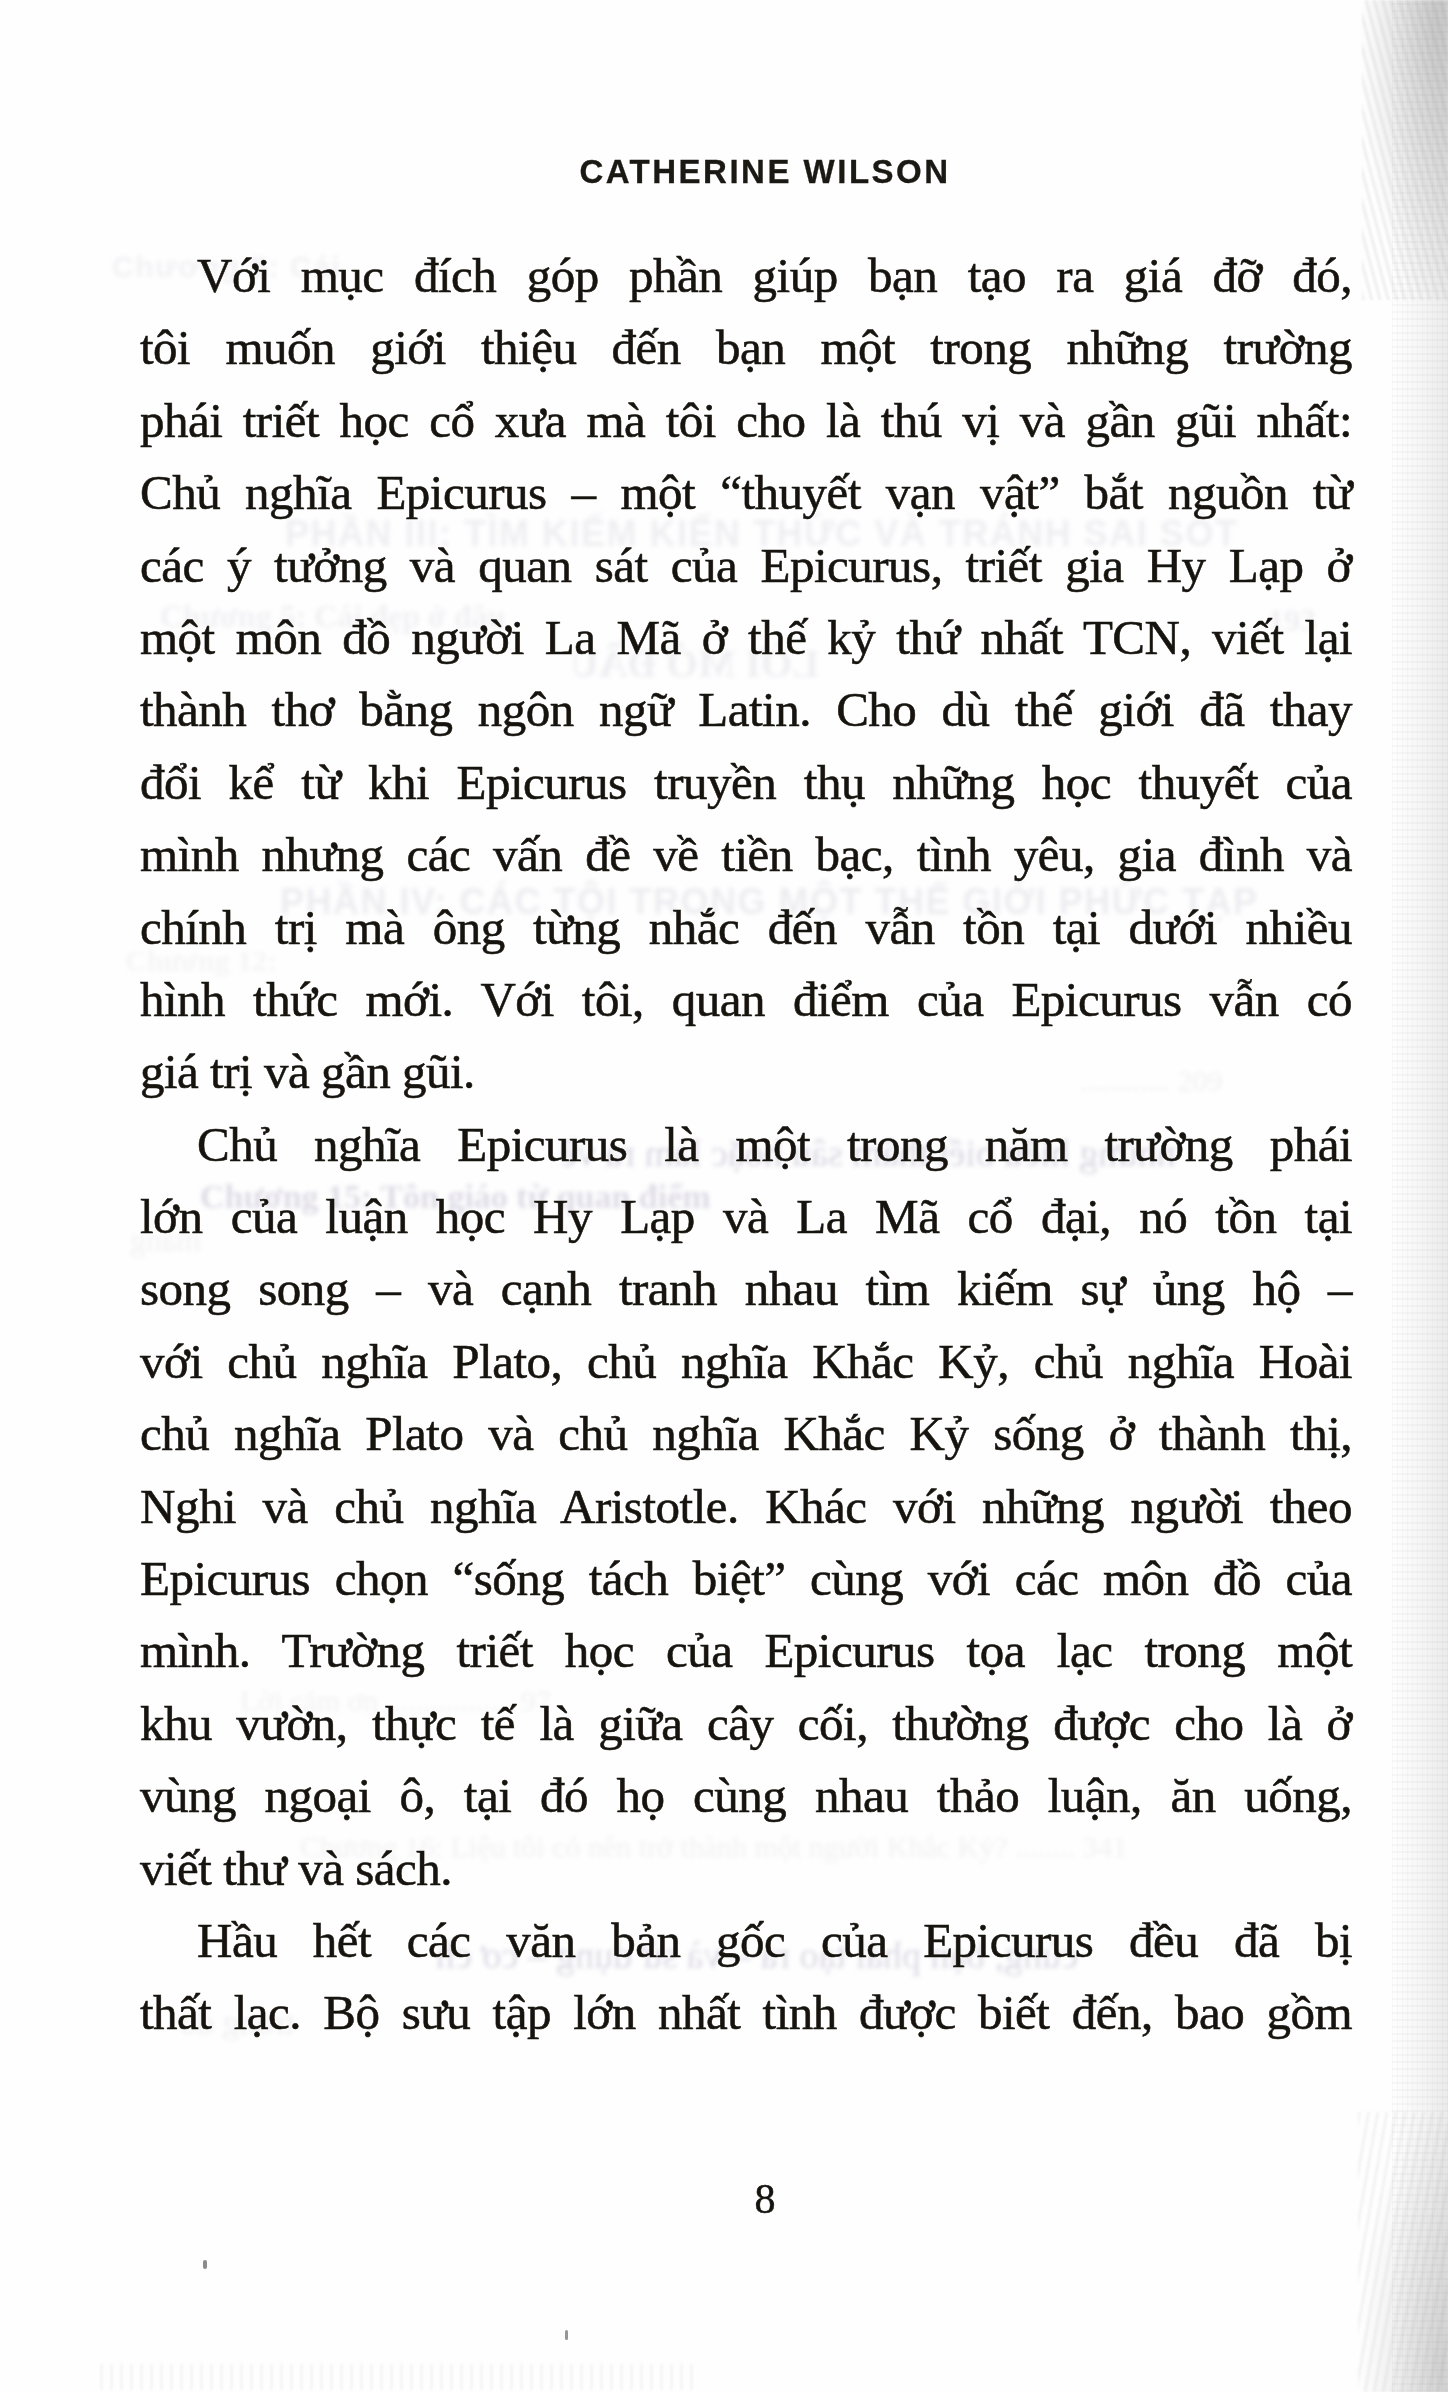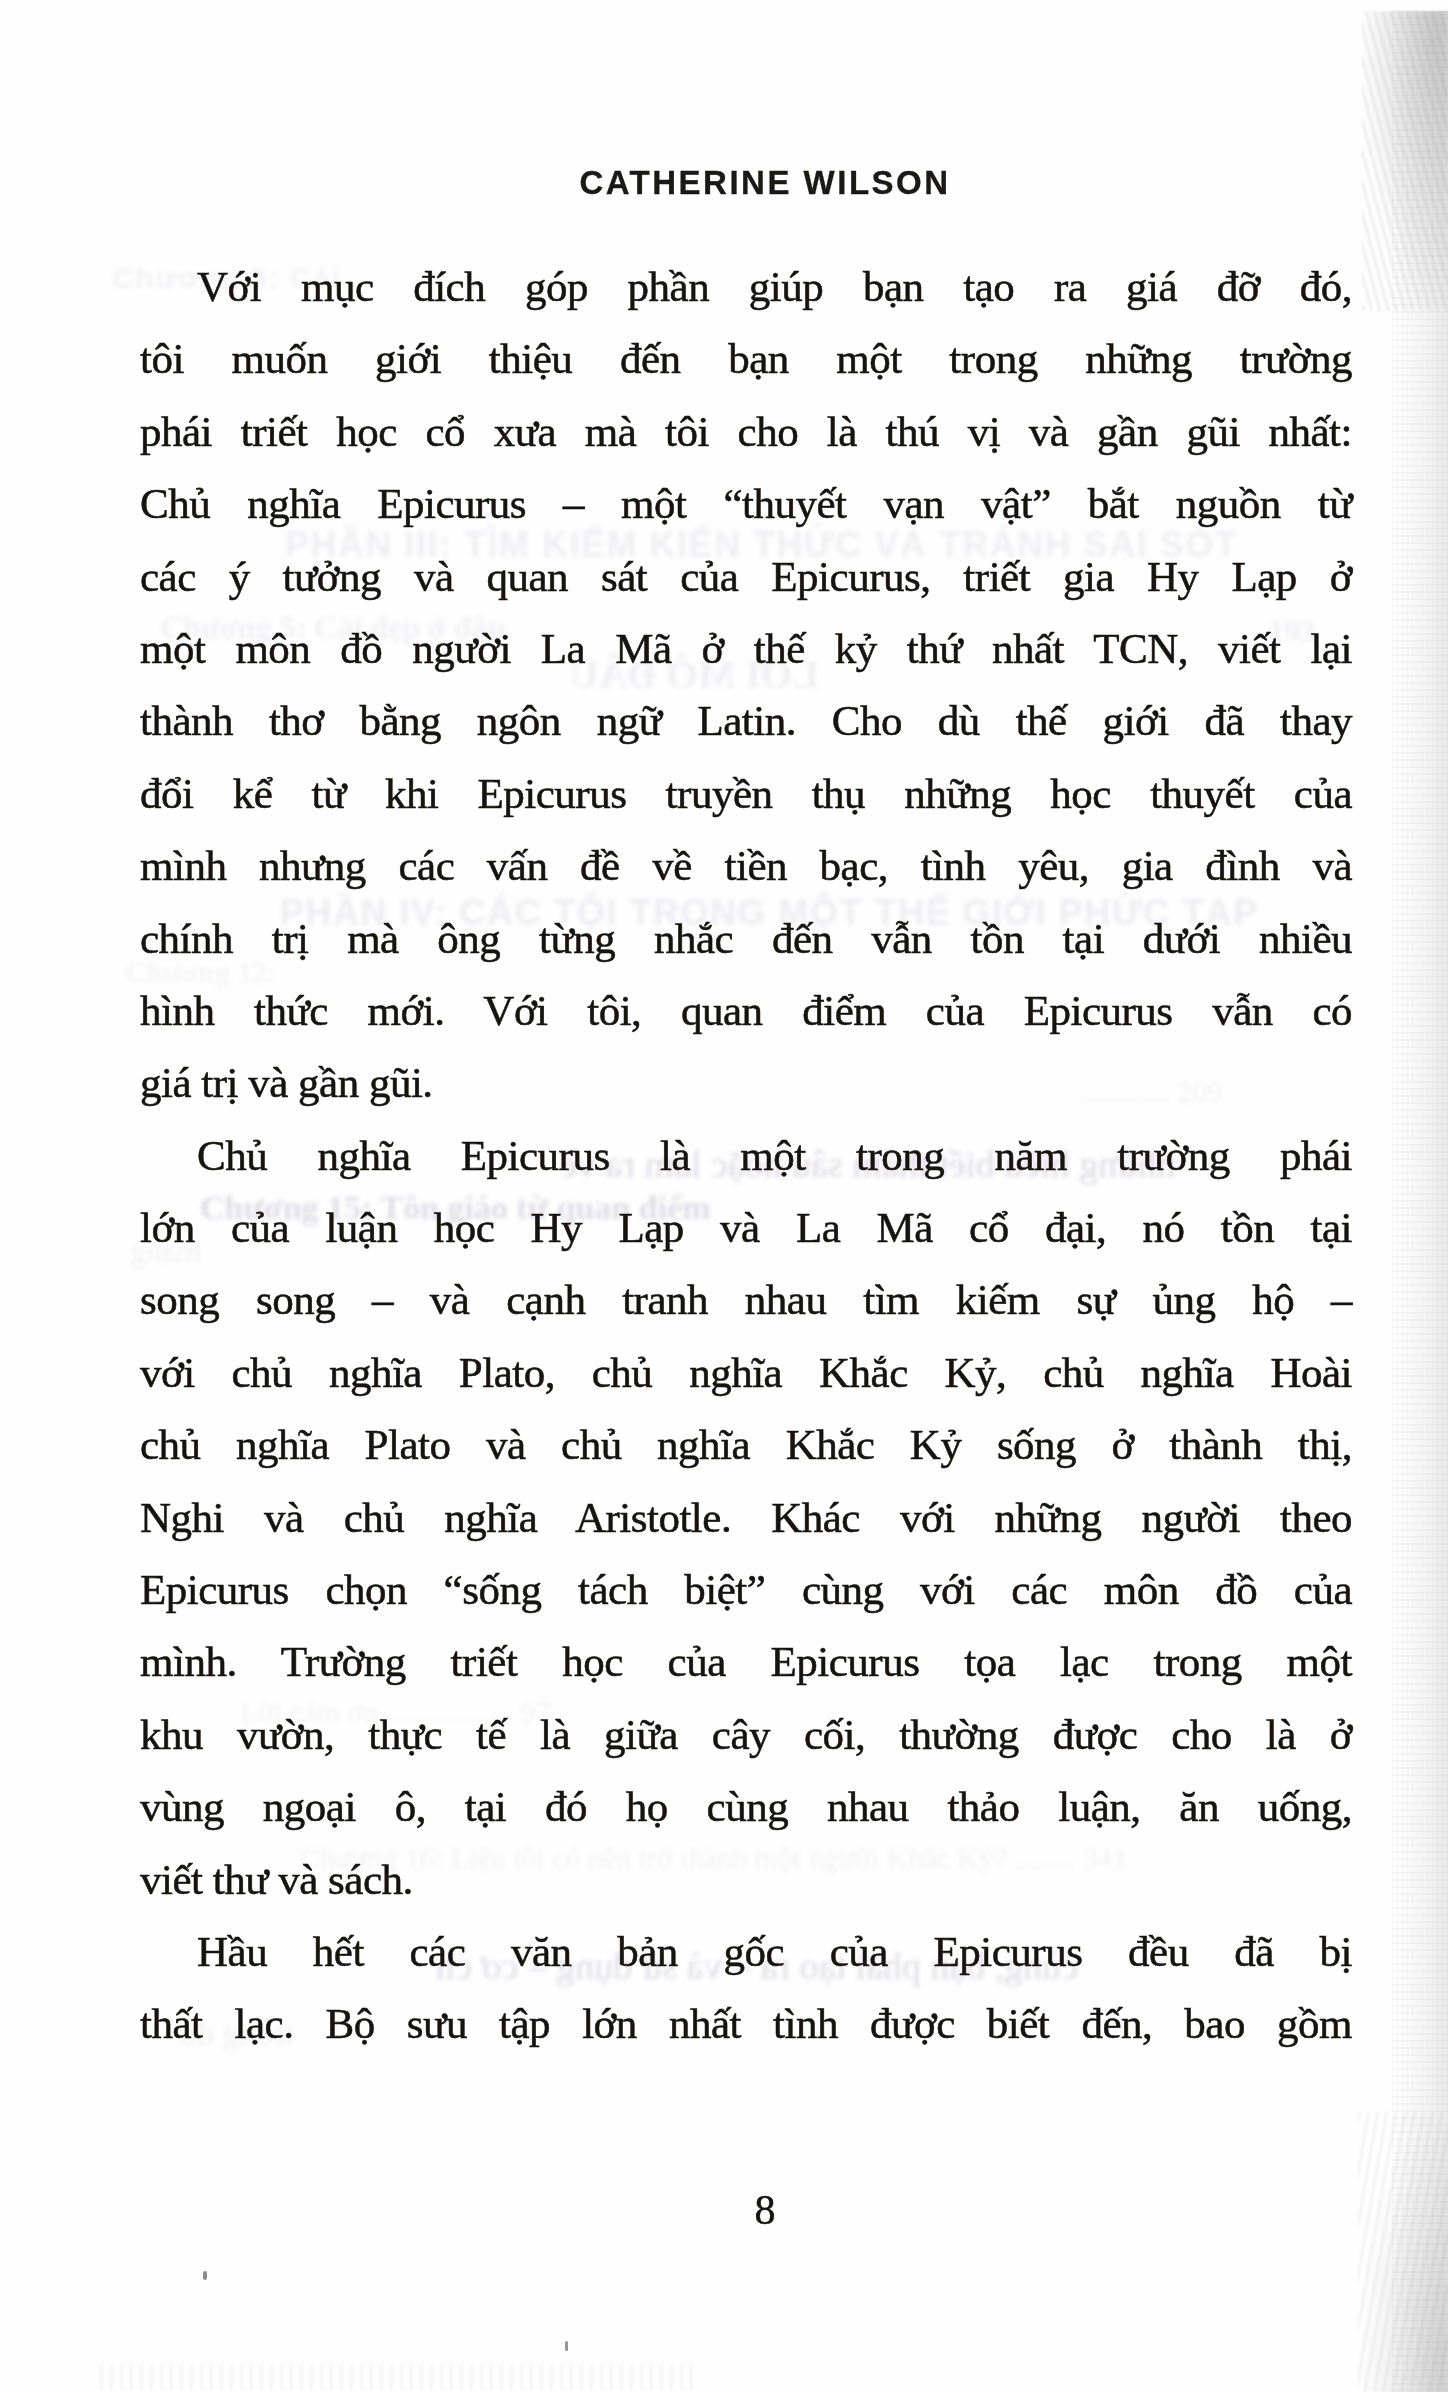--- a/index.html
+++ b/index.html
@@ -3,37 +3,37 @@
 <meta charset="utf-8">
 <style>
   html, body { margin: 0; padding: 0; }
   body {
     width: 1448px; height: 2392px;
     background: #fefefe;
     position: relative;
     overflow: hidden;
     font-family: "Liberation Serif", serif;
   }
-  .scan-page { position: absolute; inset: 0; margin-top: 11px; }
+  .scan-page { position: absolute; inset: 0; }
 
   
   .running-header {
     position: absolute; left: 150px; top: 155px; width: 1230px;
     text-align: center;
     font-family: "Liberation Sans", sans-serif;
     font-weight: 700; font-size: 33px; line-height: 1;
     letter-spacing: 2.5px; color: #1b1914;
     -webkit-text-stroke: 0.3px #1b1914;
     z-index: 3;
   }
 
   
   .text-block {
     position: absolute; left: 140px; top: 240px; width: 1212px;
-    color: #17140f; font-size: 43px; line-height: 72.4px;
+    color: #17140f; font-size: 49px; line-height: 72.4px;
     letter-spacing: -0.5px;
     -webkit-text-stroke: 0.55px #17140f;
     z-index: 2;
   }
   .line {
     height: 72.4px;
     text-align: justify;
     text-align-last: justify;
   }
   .line.indent { text-indent: 57px; }

